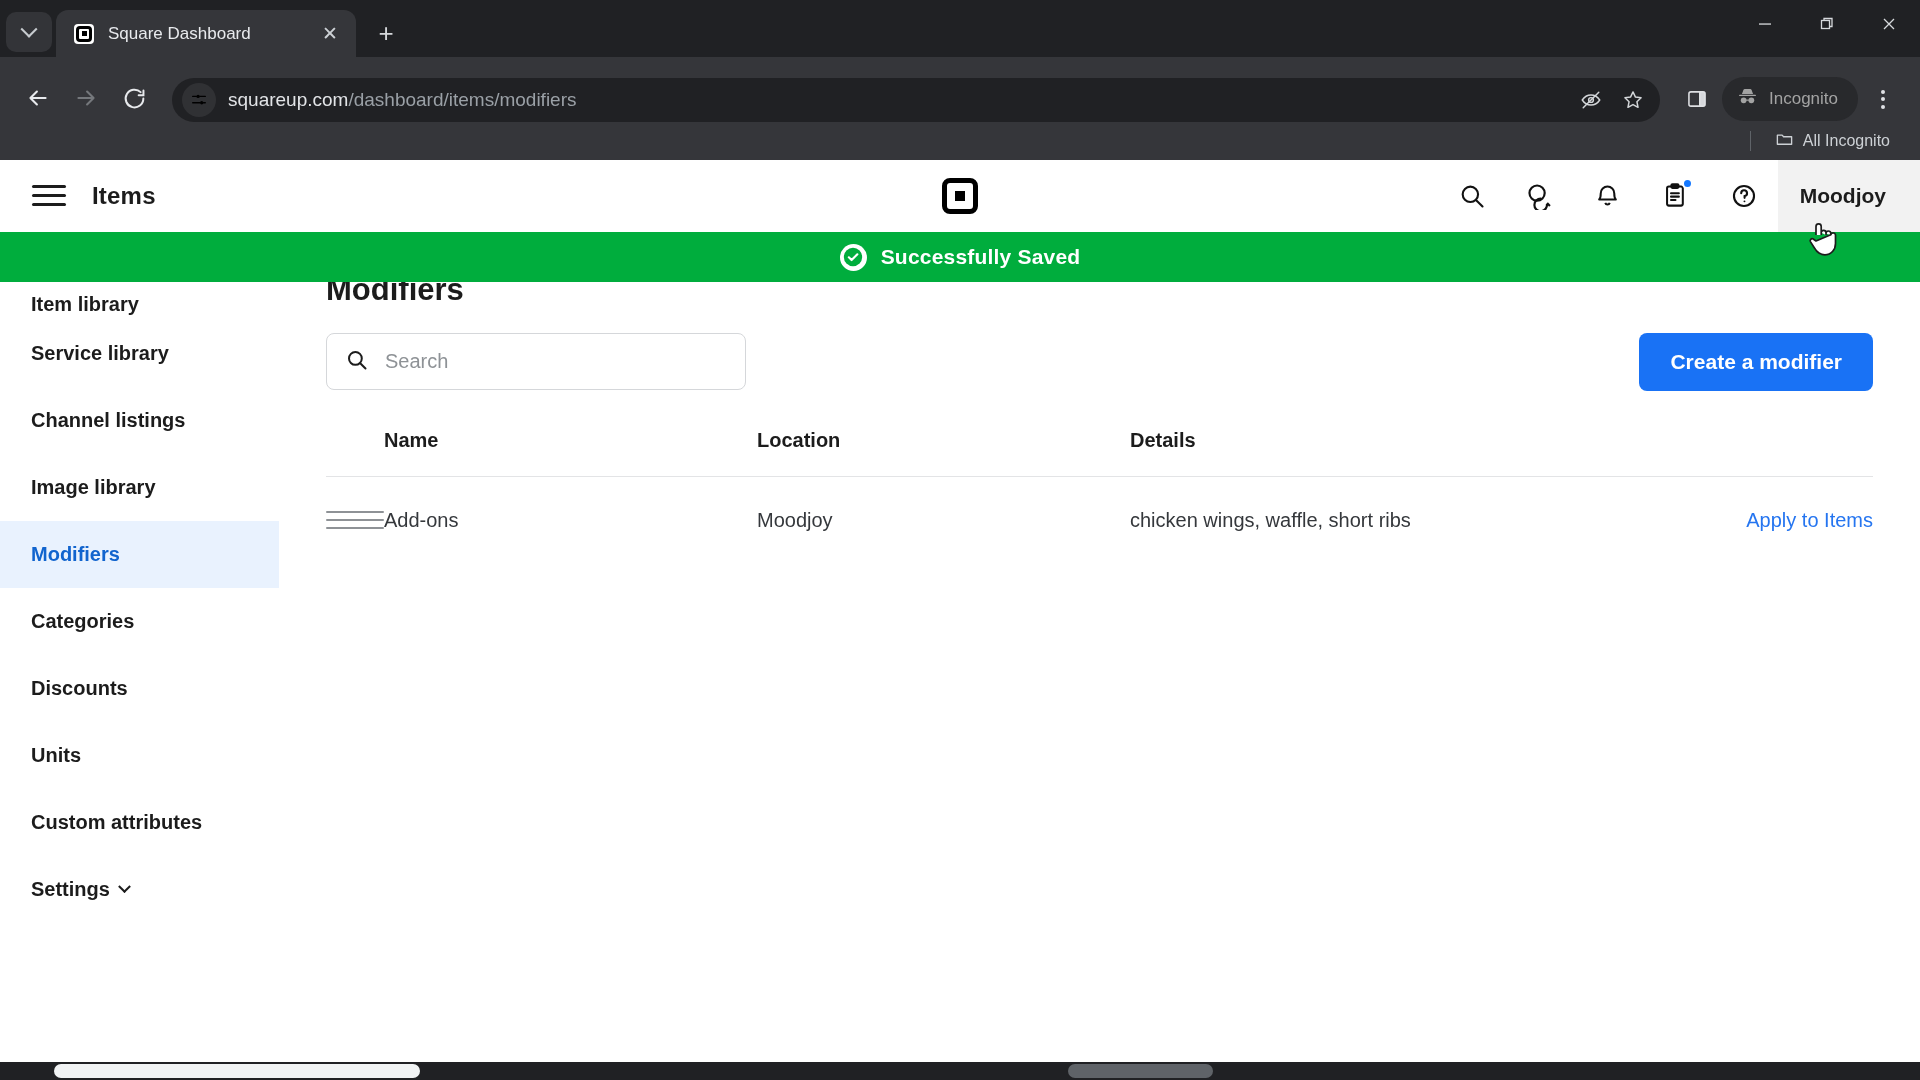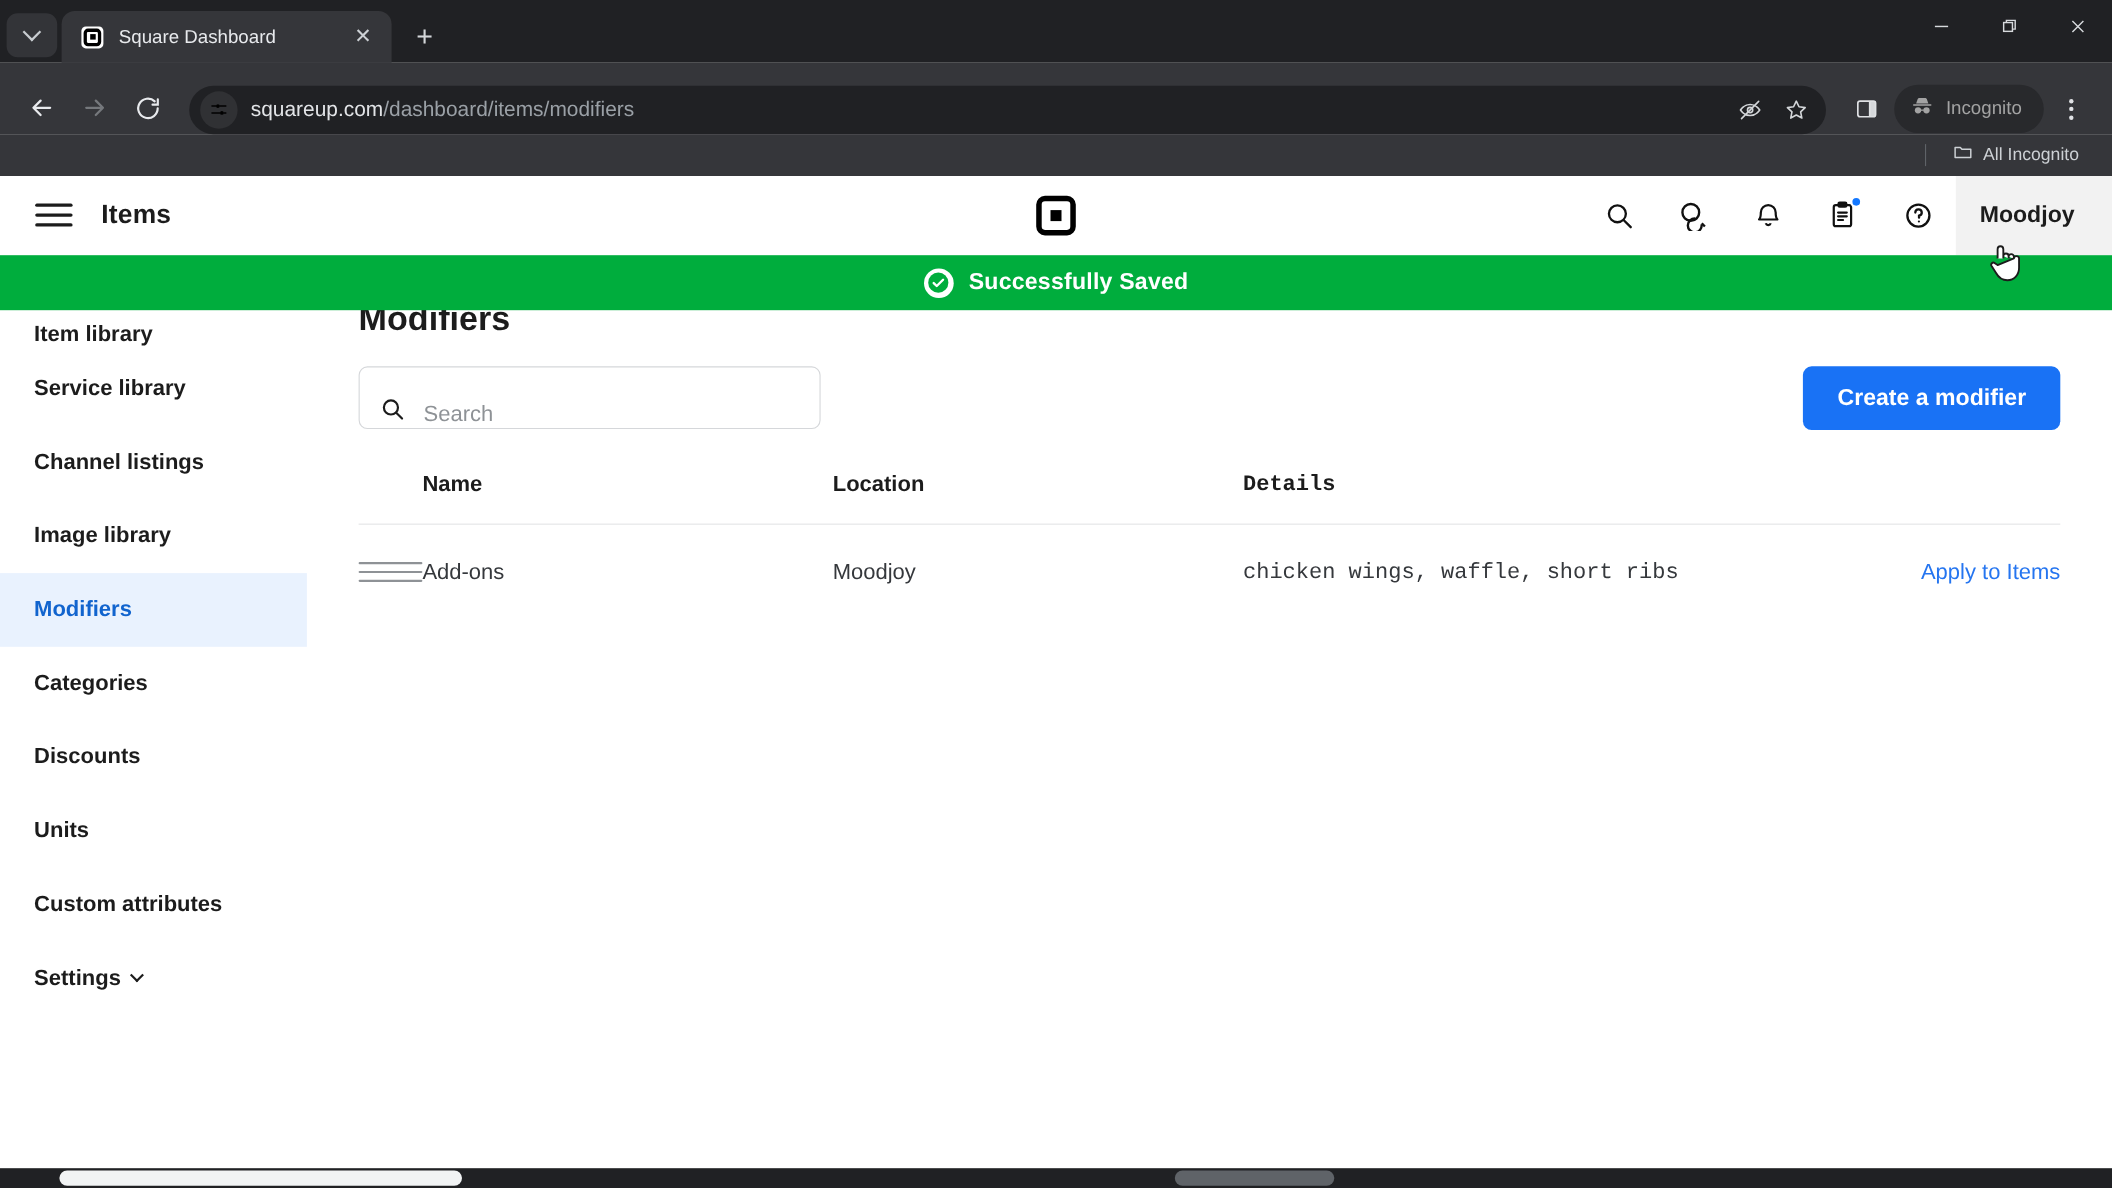--- a/index.html
+++ b/index.html
@@ -231,21 +231,21 @@
     margin-top: -8px; padding-top: 0; line-height: 1.05;
     position: relative; z-index: 1;
   }
   .controls-row {
     display: flex; align-items: center; justify-content: space-between;
     margin-top: 26px;
   }
   .search-box {
     width: 420px; height: 57px;
     border: 1px solid #d5d7da; border-radius: 8px;
-    display: flex; align-items: flex-end; padding: 0 18px; gap: 16px;
+    display: flex; align-items: center; padding: 0 18px; gap: 16px;
     background: #fff;
   }
   .search-ph { color: #8e9296; font-size: 20px; }
   .primary-btn {
     background: #1972f5; color: #fff;
     font-size: 21px; font-weight: 700;
     border-radius: 8px; border: none;
     height: 58px; padding: 0 31px;
     display: flex; align-items: center; justify-content: center;
   }
@@ -253,21 +253,21 @@
   .table { margin-top: 38px; }
   .thead {
     display: flex; align-items: center;
     padding: 0 0 24px 0;
     border-bottom: 1px solid #e3e4e6;
   }
   .th { font-size: 20px; font-weight: 700; color: #1c1c1c; }
   .col-handle { width: 58px; flex: none; }
   .col-name { width: 373px; flex: none; }
   .col-loc { width: 373px; flex: none; }
-  .col-det { flex: 1; font-family: Liberation Mono, monospace; }
+  .col-det { flex: 1; }
   .col-act { width: 170px; flex: none; text-align: right; }
   .trow {
     display: flex; align-items: center;
     height: 87px;
   }
   .td { font-size: 20px; color: #35383c; }
   .drag-handle { width: 26px; }
   .drag-handle i { display:block; height: 2px; background: #8e9296; margin: 6px 0; border-radius: 1px; }
   .link-btn { color: #2575f0; font-size: 20px; text-align: right; }
 

